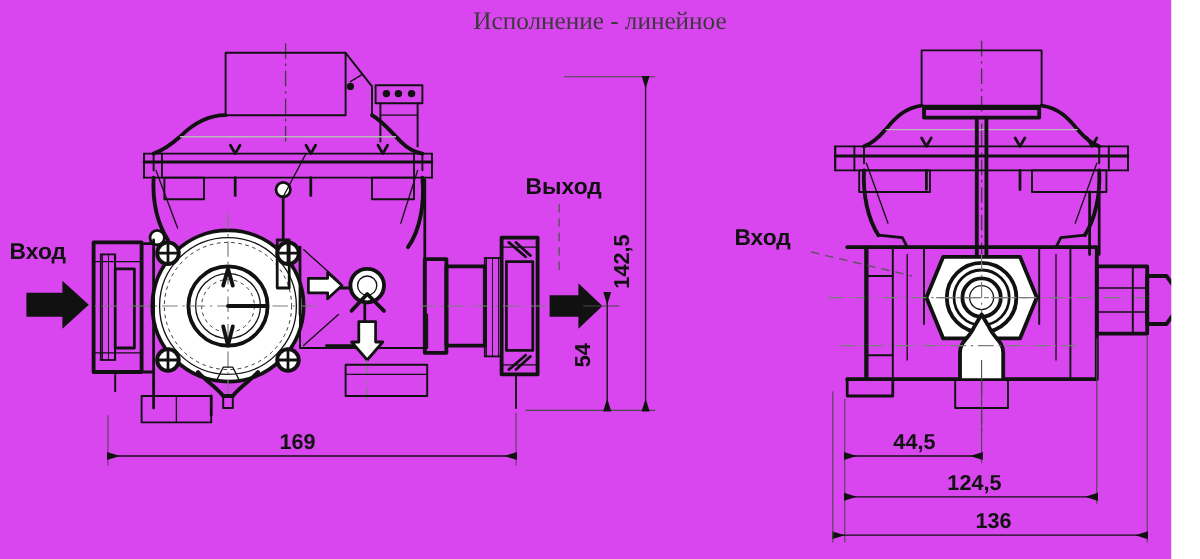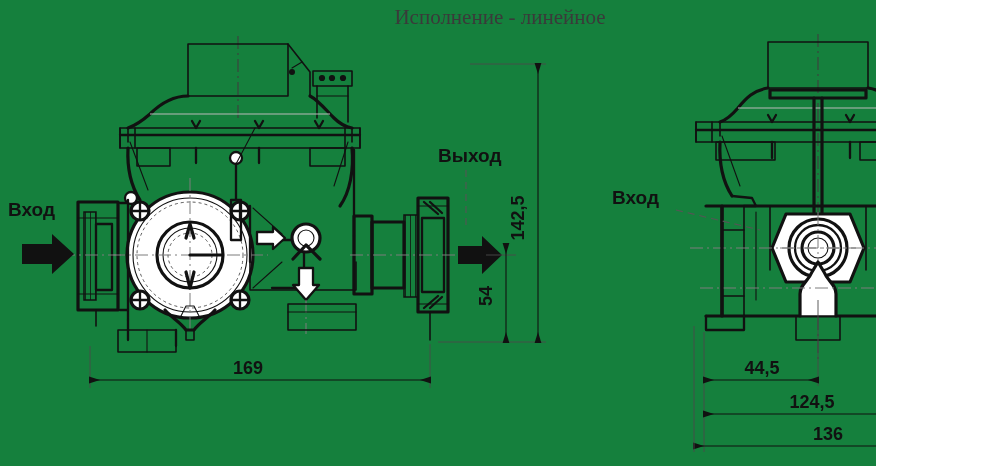--- a/index.html
+++ b/index.html
@@ -6,23 +6,23 @@
   html, body {
     margin: 0;
     padding: 0;
     background: #ffffff;
   }
   body {
     font-family: "Liberation Sans", sans-serif;
   }
   #sheet {
     position: relative;
-    width: 876px;
+    width: 976px;
     height: 466px;
-    background: #15803d;
+    background: #d946ef;
     overflow: hidden;
   }
   #sheet svg {
     position: absolute;
     top: 0;
     left: 0;
     width: 1000px;
     height: 466px;
   }
   .title-text {

